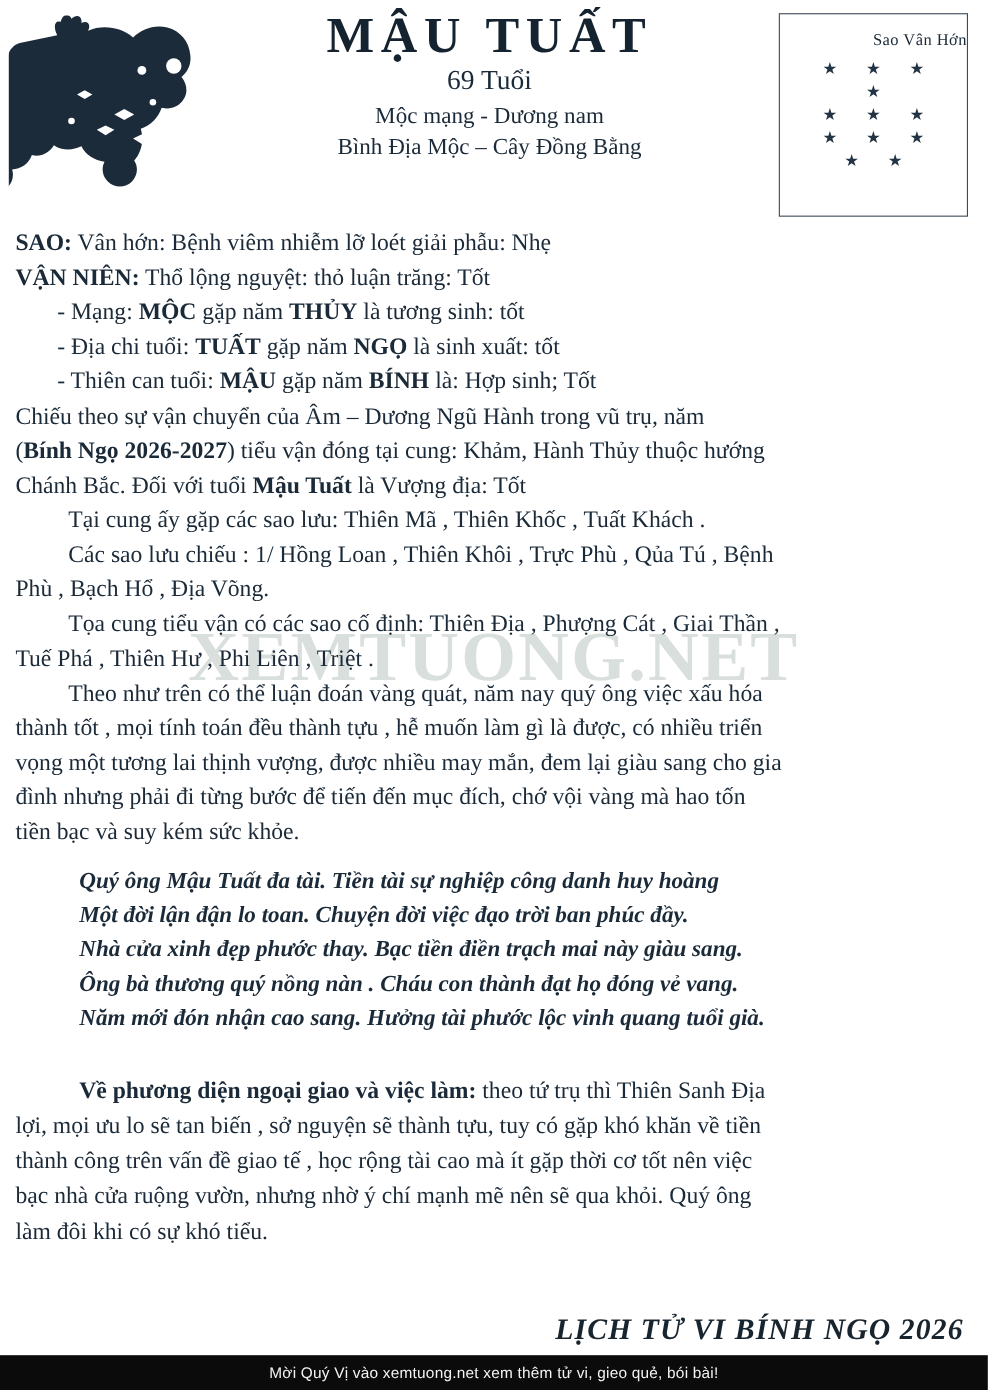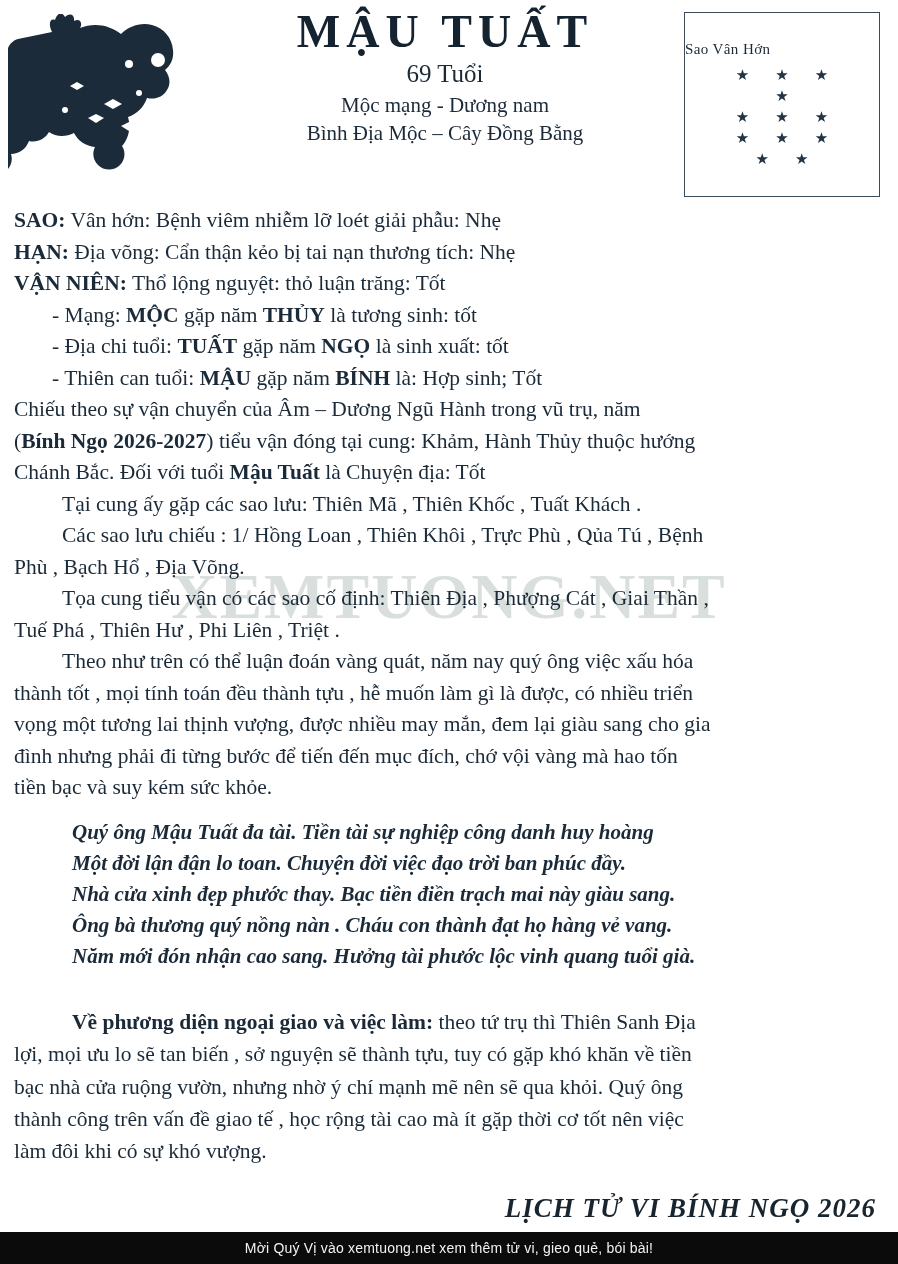--- a/index.html
+++ b/index.html
@@ -62,26 +62,26 @@
   }
   .subline{
     font-size:21px;
     line-height:1.32;
   }
 
   
   .starbox{
     position:absolute;
     right:18px;top:12px;
-    width:196px;height:185px;
+    width:172px;height:185px;
     border:1.4px solid #3a4a58;
     background:rgba(255,255,255,0.6);
-    text-align:left;
+    text-align:right;
     box-sizing:border-box;
-    padding-top:28px;
+    padding-top:16px;
   }
   .starbox-title{
     font-size:15px;
     letter-spacing:.4px;
     color:#1b2a38;
     margin-bottom:10px;
   }
   .star-row{
     display:flex;
     justify-content:center;
@@ -218,24 +218,20 @@
     </div>
   </div>
 
   <div class="body">
 
     <p class="line">
       <span class="b">SAO:</span>
       <span>Vân hớn: Bệnh viêm nhiễm lỡ loét giải phẫu: Nhẹ</span>
     </p>
 
-    <p class="line">
-      <span class="b">HẠN:</span>
-      <span>Địa võng: Cẩn thận kẻo bị tai nạn thương tích: Nhẹ</span>
-    </p>
 
     <p class="line">
       <span class="b">VẬN NIÊN:</span>
       <span>Thổ lộng nguyệt: thỏ luận trăng: Tốt</span>
     </p>
 
     <p class="line indent1">
       <span>- Mạng: </span><span class="b">MỘC</span><span> gặp năm </span><span class="b">THỦY</span><span> là tương sinh: tốt</span>
     </p>
     <p class="line indent1">
@@ -243,53 +239,53 @@
     </p>
     <p class="line indent1">
       <span>- Thiên can tuổi: </span><span class="b">MẬU</span><span> gặp năm </span><span class="b">BÍNH</span><span> là: Hợp sinh; Tốt</span>
     </p>
 
     <p class="line"> Chiếu theo sự vận chuyển của Âm – Dương Ngũ Hành trong vũ trụ, năm</p>
     <p class="line">
       <span>(</span><span class="b">Bính Ngọ 2026-2027</span><span>) tiểu vận đóng tại cung: Khảm, Hành Thủy  thuộc hướng</span>
     </p>
     <p class="line">
-      <span>Chánh Bắc. Đối với tuổi </span><span class="b">Mậu Tuất</span><span> là Chuyện địa: Tốt</span>
+      <span>Chánh Bắc. Đối với tuổi </span><span class="b">Mậu Tuất</span><span> là Vượng địa: Tốt</span>
     </p>
 
     <p class="line indent2">Tại cung ấy gặp các sao lưu: Thiên Mã , Thiên Khốc , Tuất Khách .</p>
 
     <p class="line indent2">Các sao lưu chiếu : 1/ Hồng Loan , Thiên Khôi , Trực Phù , Qủa Tú , Bệnh</p>
     <p class="line">Phù , Bạch Hổ , Địa Võng.</p>
 
     <p class="line indent2">Tọa cung tiểu vận có các sao cố định: Thiên Địa , Phượng Cát , Giai Thần ,</p>
     <p class="line">Tuế Phá , Thiên Hư , Phi Liên , Triệt .</p>
 
     <p class="line indent2">Theo như trên có thể luận đoán vàng quát, năm nay quý ông việc xấu hóa</p>
     <p class="line">thành tốt , mọi tính toán đều thành tựu , hễ muốn làm gì là được, có nhiều triển</p>
     <p class="line">vọng một tương lai thịnh vượng, được nhiều may mắn, đem lại giàu sang cho gia</p>
     <p class="line">đình nhưng phải đi từng bước để tiến đến mục đích, chớ vội vàng mà hao tốn</p>
     <p class="line">tiền bạc và suy kém sức khỏe.</p>
 
     <div class="poem">
       <div>Quý ông Mậu Tuất đa tài. Tiền tài sự nghiệp công danh huy hoàng</div>
       <div>Một đời lận đận lo toan. Chuyện đời việc đạo trời ban phúc đầy.</div>
       <div>Nhà cửa xinh đẹp phước thay. Bạc tiền điền trạch mai này giàu sang.</div>
-      <div>Ông bà thương quý nồng nàn . Cháu con thành đạt họ hàng vẻ vang.</div>
+      <div>Ông bà thương quý nồng nàn . Cháu con thành đạt họ đóng vẻ vang.</div>
       <div>Năm mới đón nhận cao sang. Hưởng tài phước lộc vinh quang tuổi già.</div>
     </div>
 
     <div class="closing">
       <p class="line lead">
         <span class="b">Về phương diện ngoại giao và việc làm:</span><span> theo tứ trụ thì Thiên Sanh Địa</span>
       </p>
       <p class="line">lợi, mọi ưu lo sẽ tan biến , sở nguyện sẽ thành tựu, tuy có gặp khó khăn về tiền</p>
+      <p class="line">thành công trên vấn đề giao tế , học rộng tài cao mà ít gặp thời cơ tốt nên việc</p>
       <p class="line">bạc nhà cửa ruộng vườn, nhưng nhờ ý chí mạnh mẽ nên sẽ qua khỏi. Quý ông</p>
-      <p class="line">thành công trên vấn đề giao tế , học rộng tài cao mà ít gặp thời cơ tốt nên việc</p>
-      <p class="line">làm đôi khi có sự khó vượng.</p>
+      <p class="line">làm đôi khi có sự khó tiểu.</p>
     </div>
   </div>
 
   <div class="footer-title">LỊCH TỬ VI BÍNH NGỌ 2026</div>
 
   <div class="footer-bar">
     <span>Mời Quý Vị vào xemtuong.net xem thêm tử vi, gieo quẻ, bói bài!</span>
   </div>
 
 </div>

